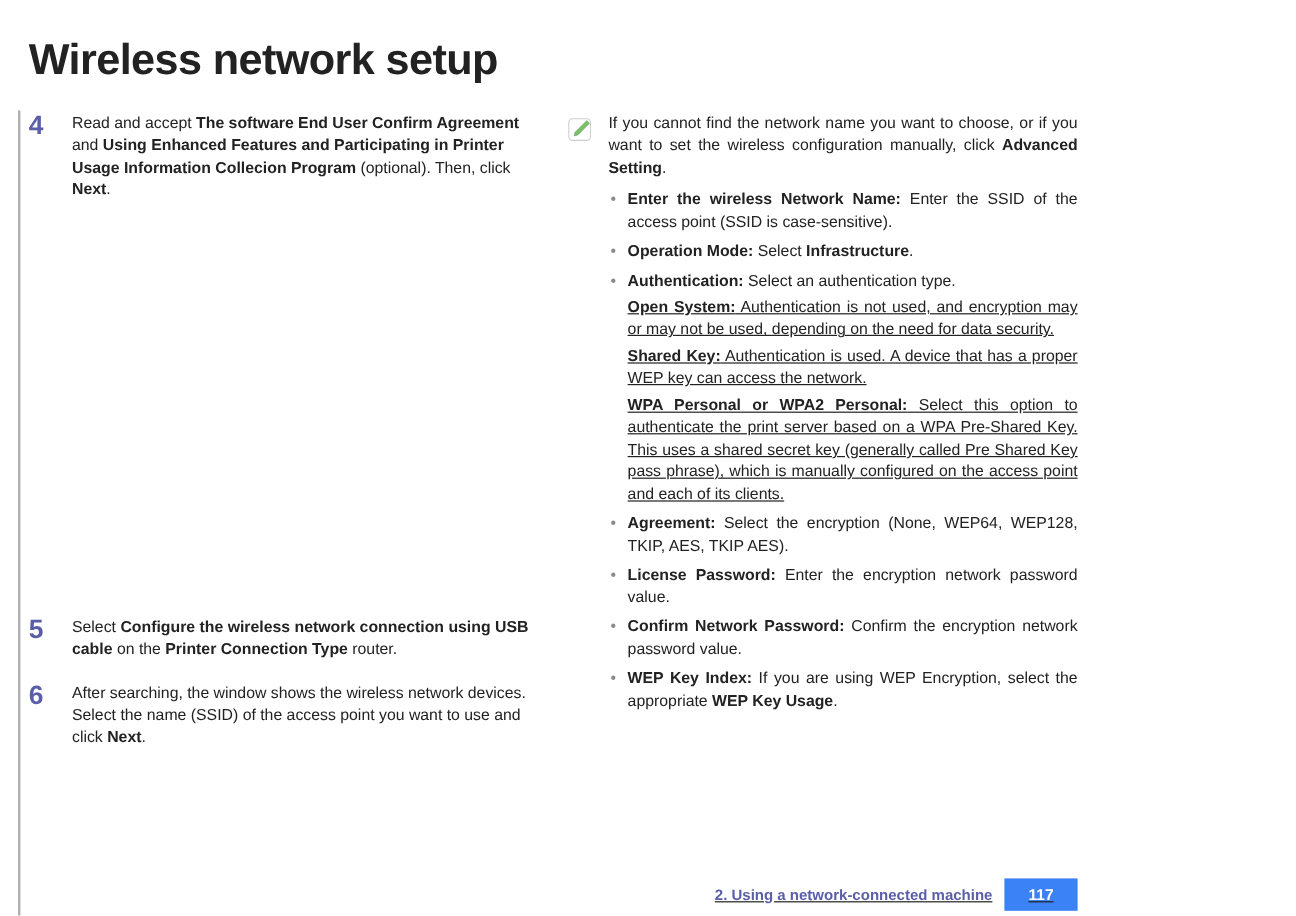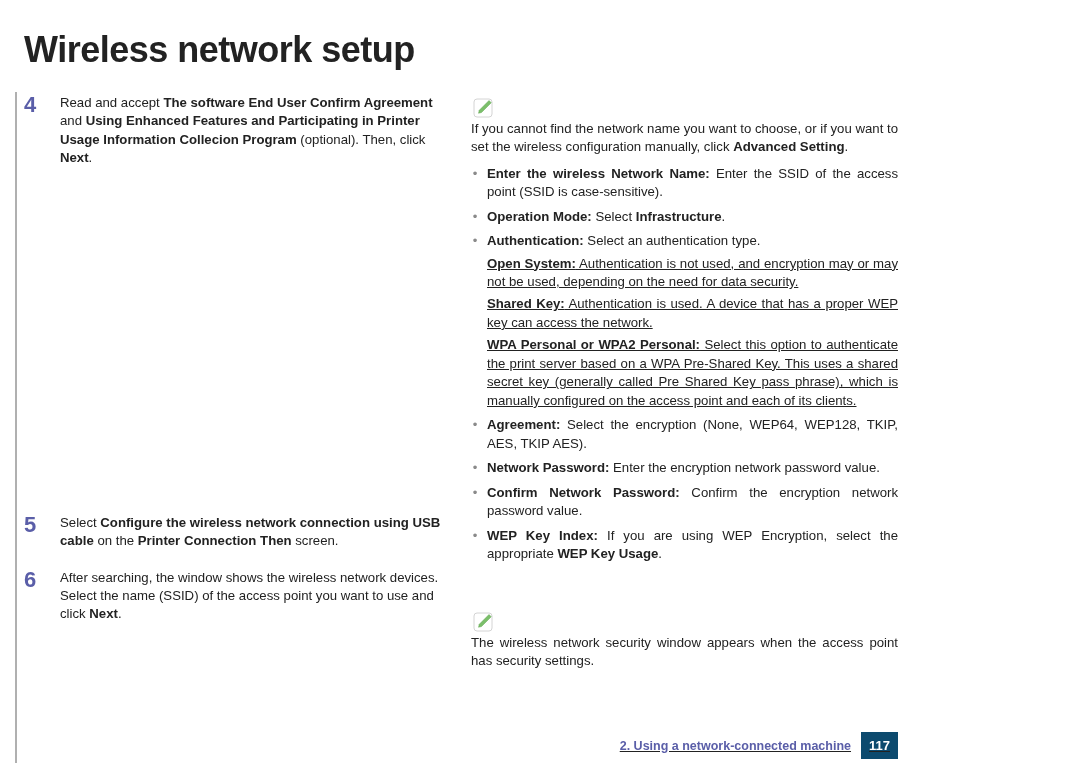--- a/index.html
+++ b/index.html
@@ -7,33 +7,33 @@
   .page { position: relative; width: 912px; height: 763px; margin-top: 20px; }
   .title { font-size: 36px; font-weight: 700; letter-spacing: -0.5px; padding: 10px 0 6px 24px; line-height: 1.1; }
   .title-rule { position: absolute; left: 15px; width: 2px; background: #b0b0b0; top: 72px; bottom: 12px; }
   .columns { display: flex; flex-direction: row; padding: 18px 14px 0 24px; gap: 20px; }
   .col { flex: 1 1 0; }
   .step { display: flex; gap: 14px; margin-bottom: 18px; }
   .step-num { font-size: 22px; font-weight: 700; color: #5a5ea8; min-width: 22px; line-height: 1.0; padding-top: 0; }
   .step-body { font-size: 13.2px; line-height: 1.4; flex: 1; }
   .step-body b { font-weight: 700; }
   .spacer-step { height: 328px; }
-  .note { display: flex; margin-bottom: 16px; flex-direction: column; }
+  .note { display: flex; gap: 12px; margin-bottom: 16px; }
   .note-icon { width: 24px; height: 24px; flex: 0 0 24px; margin-top: 2px; }
   .note-icon svg { width: 24px; height: 24px; display: block; }
   .note-body { font-size: 13.2px; line-height: 1.4; flex: 1; text-align: justify; }
   .bullets { margin-top: 8px; }
   .bullet { display: flex; gap: 8px; margin-bottom: 6px; font-size: 13.2px; line-height: 1.4; text-align: justify; }
   .bullet .dot { color: #8a8a8a; flex: 0 0 auto; width: 8px; text-align: center; }
   .bullet .bt { flex: 1; }
   .sub-para { margin-top: 4px; text-decoration: underline; }
   .note-followup { font-size: 13.2px; line-height: 1.4; padding-left: 36px; margin-top: 6px; }
   .footer { position: absolute; bottom: 24px; right: 14px; display: flex; align-items: center; gap: 10px; text-decoration: underline; }
   .footer-chapter { font-size: 12.5px; font-weight: 700; color: #5a5ea8; }
-  .footer-pgnum { background: #0c4a6e; color: #fff; font-weight: 700; font-size: 13px; padding: 6px 8px; }
+  .footer-pgnum { background: #3b82f6; color: #fff; font-weight: 700; font-size: 13px; padding: 6px 20px; }
 </style>
 </head>
 <body>
 
 <div class="page">
   <div class="title">Wireless network setup</div>
   <div class="title-rule"></div>
 
   <div class="columns">
 
@@ -41,21 +41,21 @@
 
       <div class="step">
         <div class="step-num">4</div>
         <div class="step-body"><span>Read and accept </span><b>The software End User Confirm Agreement </b><span> and </span><b>Using Enhanced Features and Participating in Printer Usage Information Collecion Program</b><span> (optional). Then, click </span><b>Next</b><span>.</span></div>
       </div>
 
       <div class="spacer-step"></div>
 
       <div class="step">
         <div class="step-num">5</div>
-        <div class="step-body"><span>Select </span><b>Configure the wireless network connection using USB cable</b><span> on the </span><b>Printer Connection Then</b><span> screen.</span></div>
+        <div class="step-body"><span>Select </span><b>Configure the wireless network connection using USB cable</b><span> on the </span><b>Printer Connection Type</b><span> router.</span></div>
       </div>
 
       <div class="step">
         <div class="step-num">6</div>
         <div class="step-body"><span>After searching, the window shows the wireless network devices. Select the name (SSID) of the access point you want to use and click </span><b>Next</b><span>.</span></div>
       </div>
 
     </div>
 
     <div class="col">
@@ -81,47 +81,36 @@
               <div class="bullet">
                 <div class="dot">•</div>
                 <div class="bt"><b>Authentication:</b><span> Select an authentication type.</span><div class="sub-para"><b>Open System:</b><span> Authentication is not used, and encryption may or may not be used, depending on the need for data security.</span></div><div class="sub-para"><b>Shared Key:</b><span> Authentication is used. A device that has a proper WEP key can access the network.</span></div><div class="sub-para"><b>WPA Personal or WPA2 Personal:</b><span> Select this option to authenticate the print server based on a WPA Pre-Shared Key. This uses a shared secret key (generally called Pre Shared Key pass phrase), which is manually configured on the access point and each of its clients.</span></div></div>
               </div>
               <div class="bullet">
                 <div class="dot">•</div>
                 <div class="bt"><b>Agreement:</b><span> Select the encryption (None, WEP64, WEP128, TKIP, AES, TKIP AES).</span></div>
               </div>
               <div class="bullet">
                 <div class="dot">•</div>
-                <div class="bt"><b>Network Password:</b><span> Enter the encryption network password value.</span></div>
+                <div class="bt"><b>License Password:</b><span> Enter the encryption network password value.</span></div>
               </div>
               <div class="bullet">
                 <div class="dot">•</div>
                 <div class="bt"><b>Confirm Network Password:</b><span> Confirm the encryption network password value.</span></div>
               </div>
               <div class="bullet">
                 <div class="dot">•</div>
                 <div class="bt"><b>WEP Key Index:</b><span> If you are using WEP Encryption, select the appropriate </span><b>WEP Key Usage</b><span>.</span></div>
               </div>
             </div>
         </div>
       </div>
 
       <div style="height:22px"></div>
 
-      <div class="note">
-        <div class="note-icon">
-          <svg viewBox="0 0 32 32">
-              <rect x="4" y="4" width="24" height="24" rx="4" fill="#fff" stroke="#cfcfcf" stroke-width="1.2"></rect>
-              <path d="M24 6 L27 9 L14 22 L10 23 L11 19 Z" fill="#7bbf6a" stroke="#5aa14a" stroke-width="0.6"></path>
-            </svg>
-        </div>
-        <div class="note-body">
-          <span><span>The wireless network security window appears when the access point has security settings.</span></span>
-        </div>
-      </div>
 
     </div>
 
   </div>
 
   <div class="footer">
     <span class="footer-chapter">2.  Using a network-connected machine</span>
     <span class="footer-pgnum">117</span>
   </div>
 </div>

